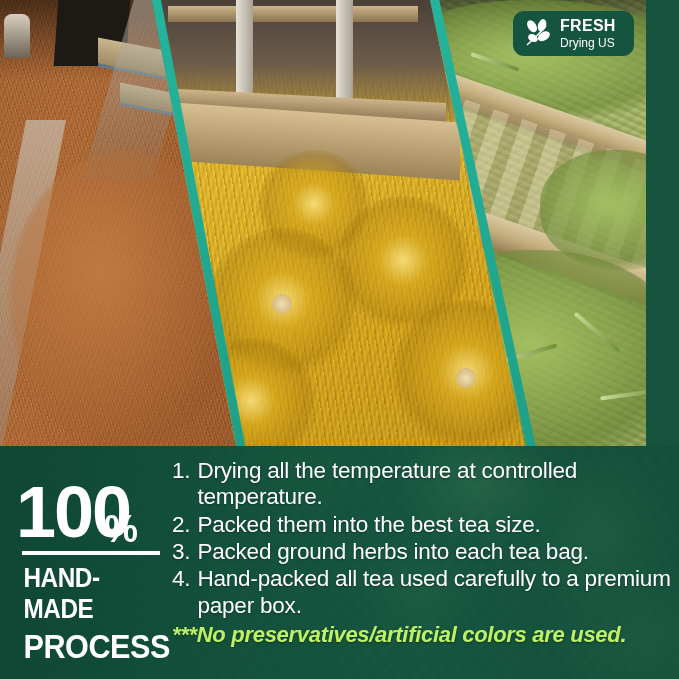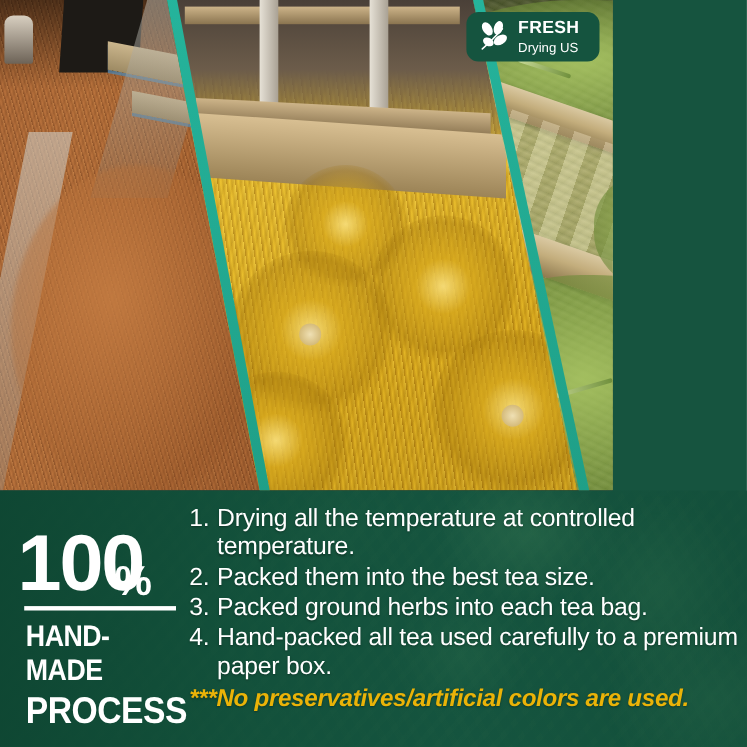--- a/index.html
+++ b/index.html
@@ -3,21 +3,21 @@
 <meta charset="utf-8">
 <style>
   html,body{margin:0;padding:0;background:#fff;}
   body{width:679px;height:679px;overflow:hidden;
        font-family:"Liberation Sans", sans-serif;}
 
   #poster{position:relative;width:679px;height:679px;overflow:hidden;
           background:#16543f;}
 
   
-  .photo-band{position:absolute;left:0;top:0;width:557px;height:446px;
+  .photo-band{position:absolute;left:0;top:0;width:646px;height:446px;
               overflow:hidden;background:#2b2b2b;}
 
   .panel{position:absolute;top:0;height:446px;}
 
   
   .panel-left{left:0;width:250px;
     clip-path:polygon(0 0,152px 0,236px 446px,0 446px);
     background:
       linear-gradient(180deg,rgba(0,0,0,.55) 0,rgba(0,0,0,0) 18%),
       repeating-linear-gradient(74deg,
@@ -158,21 +158,21 @@
   .badge-l2{color:#fff;font-weight:bold;font-size:34px;letter-spacing:-.5px;
             margin-top:2px;transform:scaleX(.9);}
 
   
   .steps{position:absolute;left:172px;top:12px;right:6px;color:#fff;}
   .step{display:flex;align-items:flex-start;font-size:22.5px;line-height:1.17;
         letter-spacing:-.2px;margin-bottom:1px;
         text-shadow:0 1px 2px rgba(0,0,0,.35);}
   .step-num{flex:0 0 auto;margin-right:7px;}
   .step-txt{flex:1 1 auto;}
-  .note{font-size:22px;font-style:italic;font-weight:bold;color:#eab308;
+  .note{font-size:22px;font-style:italic;font-weight:bold;color:#bef264;
         margin-top:3px;letter-spacing:-.3px;
         text-shadow:0 1px 2px rgba(0,0,0,.35);}
 </style>
 </head>
 <body>
 
 <div id="poster">
 
   <div class="photo-band">
 

